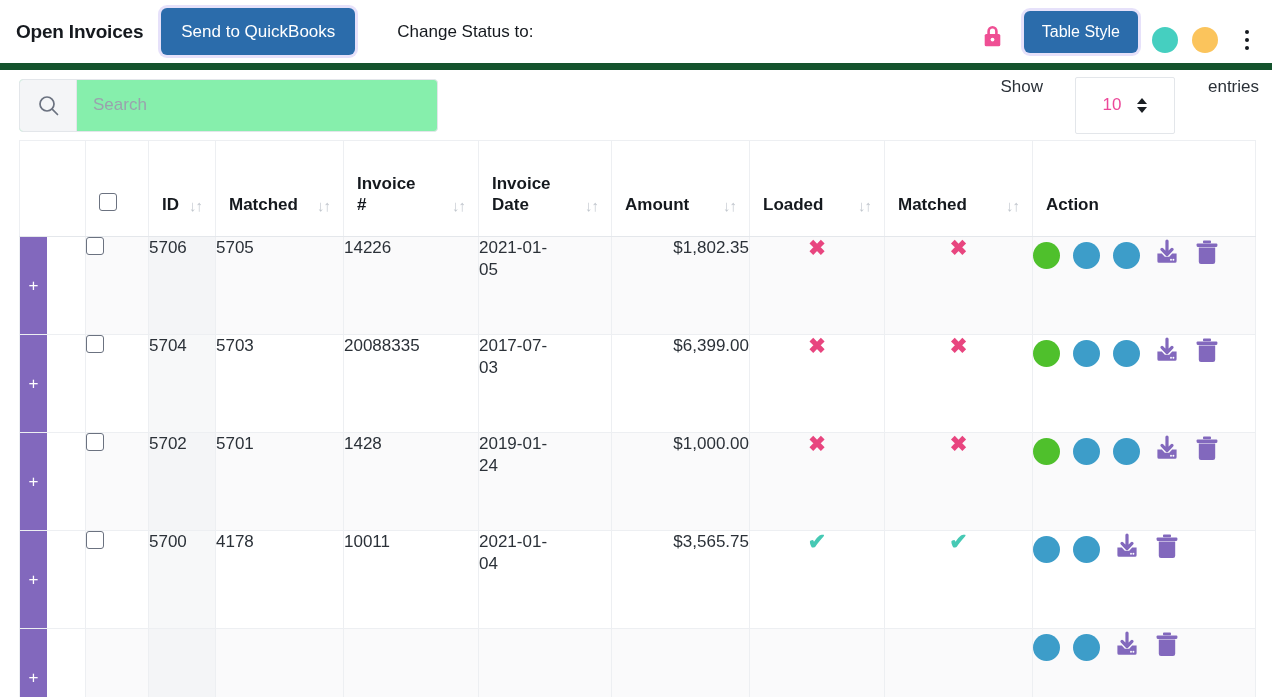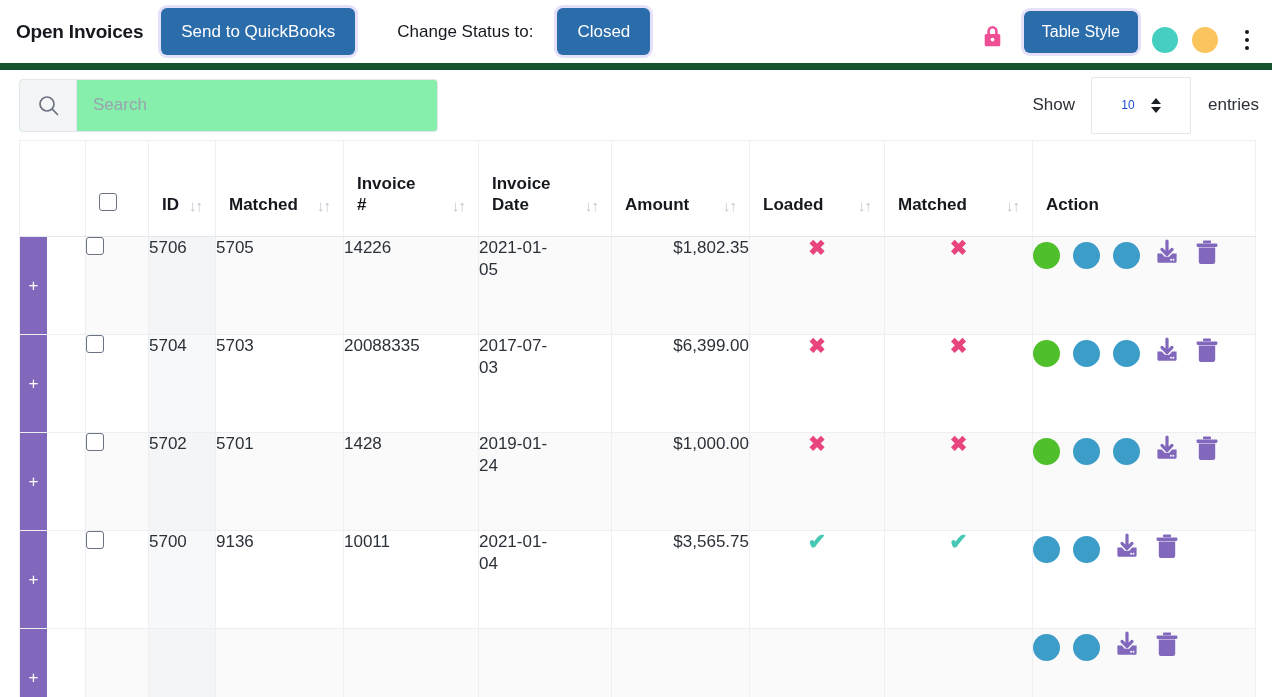--- a/index.html
+++ b/index.html
@@ -111,41 +111,41 @@
     font-family: "Liberation Sans", sans-serif;
     font-size: 17px;
     color: #2b3138;
     background: transparent;
   }
   .search-input::placeholder { color: #9aa2ad; }
 
   .show-entries {
     margin-left: auto;
     display: flex;
-    align-items: center;
-    gap: 0;
+    align-items: flex-start;
+    gap: 16px;
     font-size: 17px;
     color: #2b3138;
   }
   .show-label { margin-right: 16px; }
   .entries-label { margin-left: 17px; }
   .entries-select {
     width: 100px;
     height: 57px;
     border: 1px solid #e3e6ea;
     border-radius: 2px;
     background: #fff;
     display: flex;
     align-items: center;
     justify-content: center;
     gap: 16px;
     cursor: pointer;
     position: relative;
   }
-  .entries-value { font-size: 12px; color: #1d4ed8; }
+  .entries-value { font-size: 17px; color: #ec4899; }
   .spin { display: flex; flex-direction: column; align-items: center; gap: 3px; }
   .spin .up, .spin .dn {
     width: 0; height: 0;
     border-left: 5px solid transparent;
     border-right: 5px solid transparent;
   }
   .spin .up { border-bottom: 6px solid #1b1f24; }
   .spin .dn { border-top: 6px solid #1b1f24; }
 
   
@@ -254,21 +254,20 @@
 </head>
 <body>
 
 <div class="toolbar">
   <div class="page-title">Open Invoices</div>
 
   <button class="btn-primary btn-send">Send to QuickBooks</button>
 
   <div class="change-label">Change Status to:</div>
 
-  <button class="btn-primary btn-closed">Closed</button>
 
   <div class="toolbar-right">
     <span class="lock-icon">
       <svg width="23" height="26" viewBox="0 0 23 26" aria-hidden="true">
         <path d="M6.3 11.2V8.2a5.2 5.2 0 0 1 10.4 0v3h-2.6v-3a2.6 2.6 0 0 0-5.2 0v3z" fill="#ef4f94"></path>
         <rect x="3.7" y="10.9" width="15.6" height="12.4" rx="1.6" fill="#ef4f94"></rect>
         <circle cx="11.5" cy="16.6" r="1.9" fill="#ffffff"></circle>
       </svg>
     </span>
 
@@ -473,21 +472,21 @@
                 </svg></span>
             </div>
           </td>
         </tr>
         <tr class="even">
           <td class="col-exp">
             <span class="expander">+</span>
           </td>
           <td><span class="cbx"></span></td>
           <td class="col-id">5700</td>
-          <td>9136</td>
+          <td>4178</td>
           <td>10011</td>
           <td>2021-01-<br>04</td>
           <td class="right">$3,565.75</td>
           <td class="center"><span class="mark-ok">✔</span></td>
           <td class="center"><span class="mark-ok">✔</span></td>
           <td>
             <div class="actions">
               <span class="act-circle" style="background:#3d9dc9"></span>
               <span class="act-circle" style="background:#3d9dc9"></span>
               <span class="act-svg"><svg width="28" height="27" viewBox="0 0 28 27">

